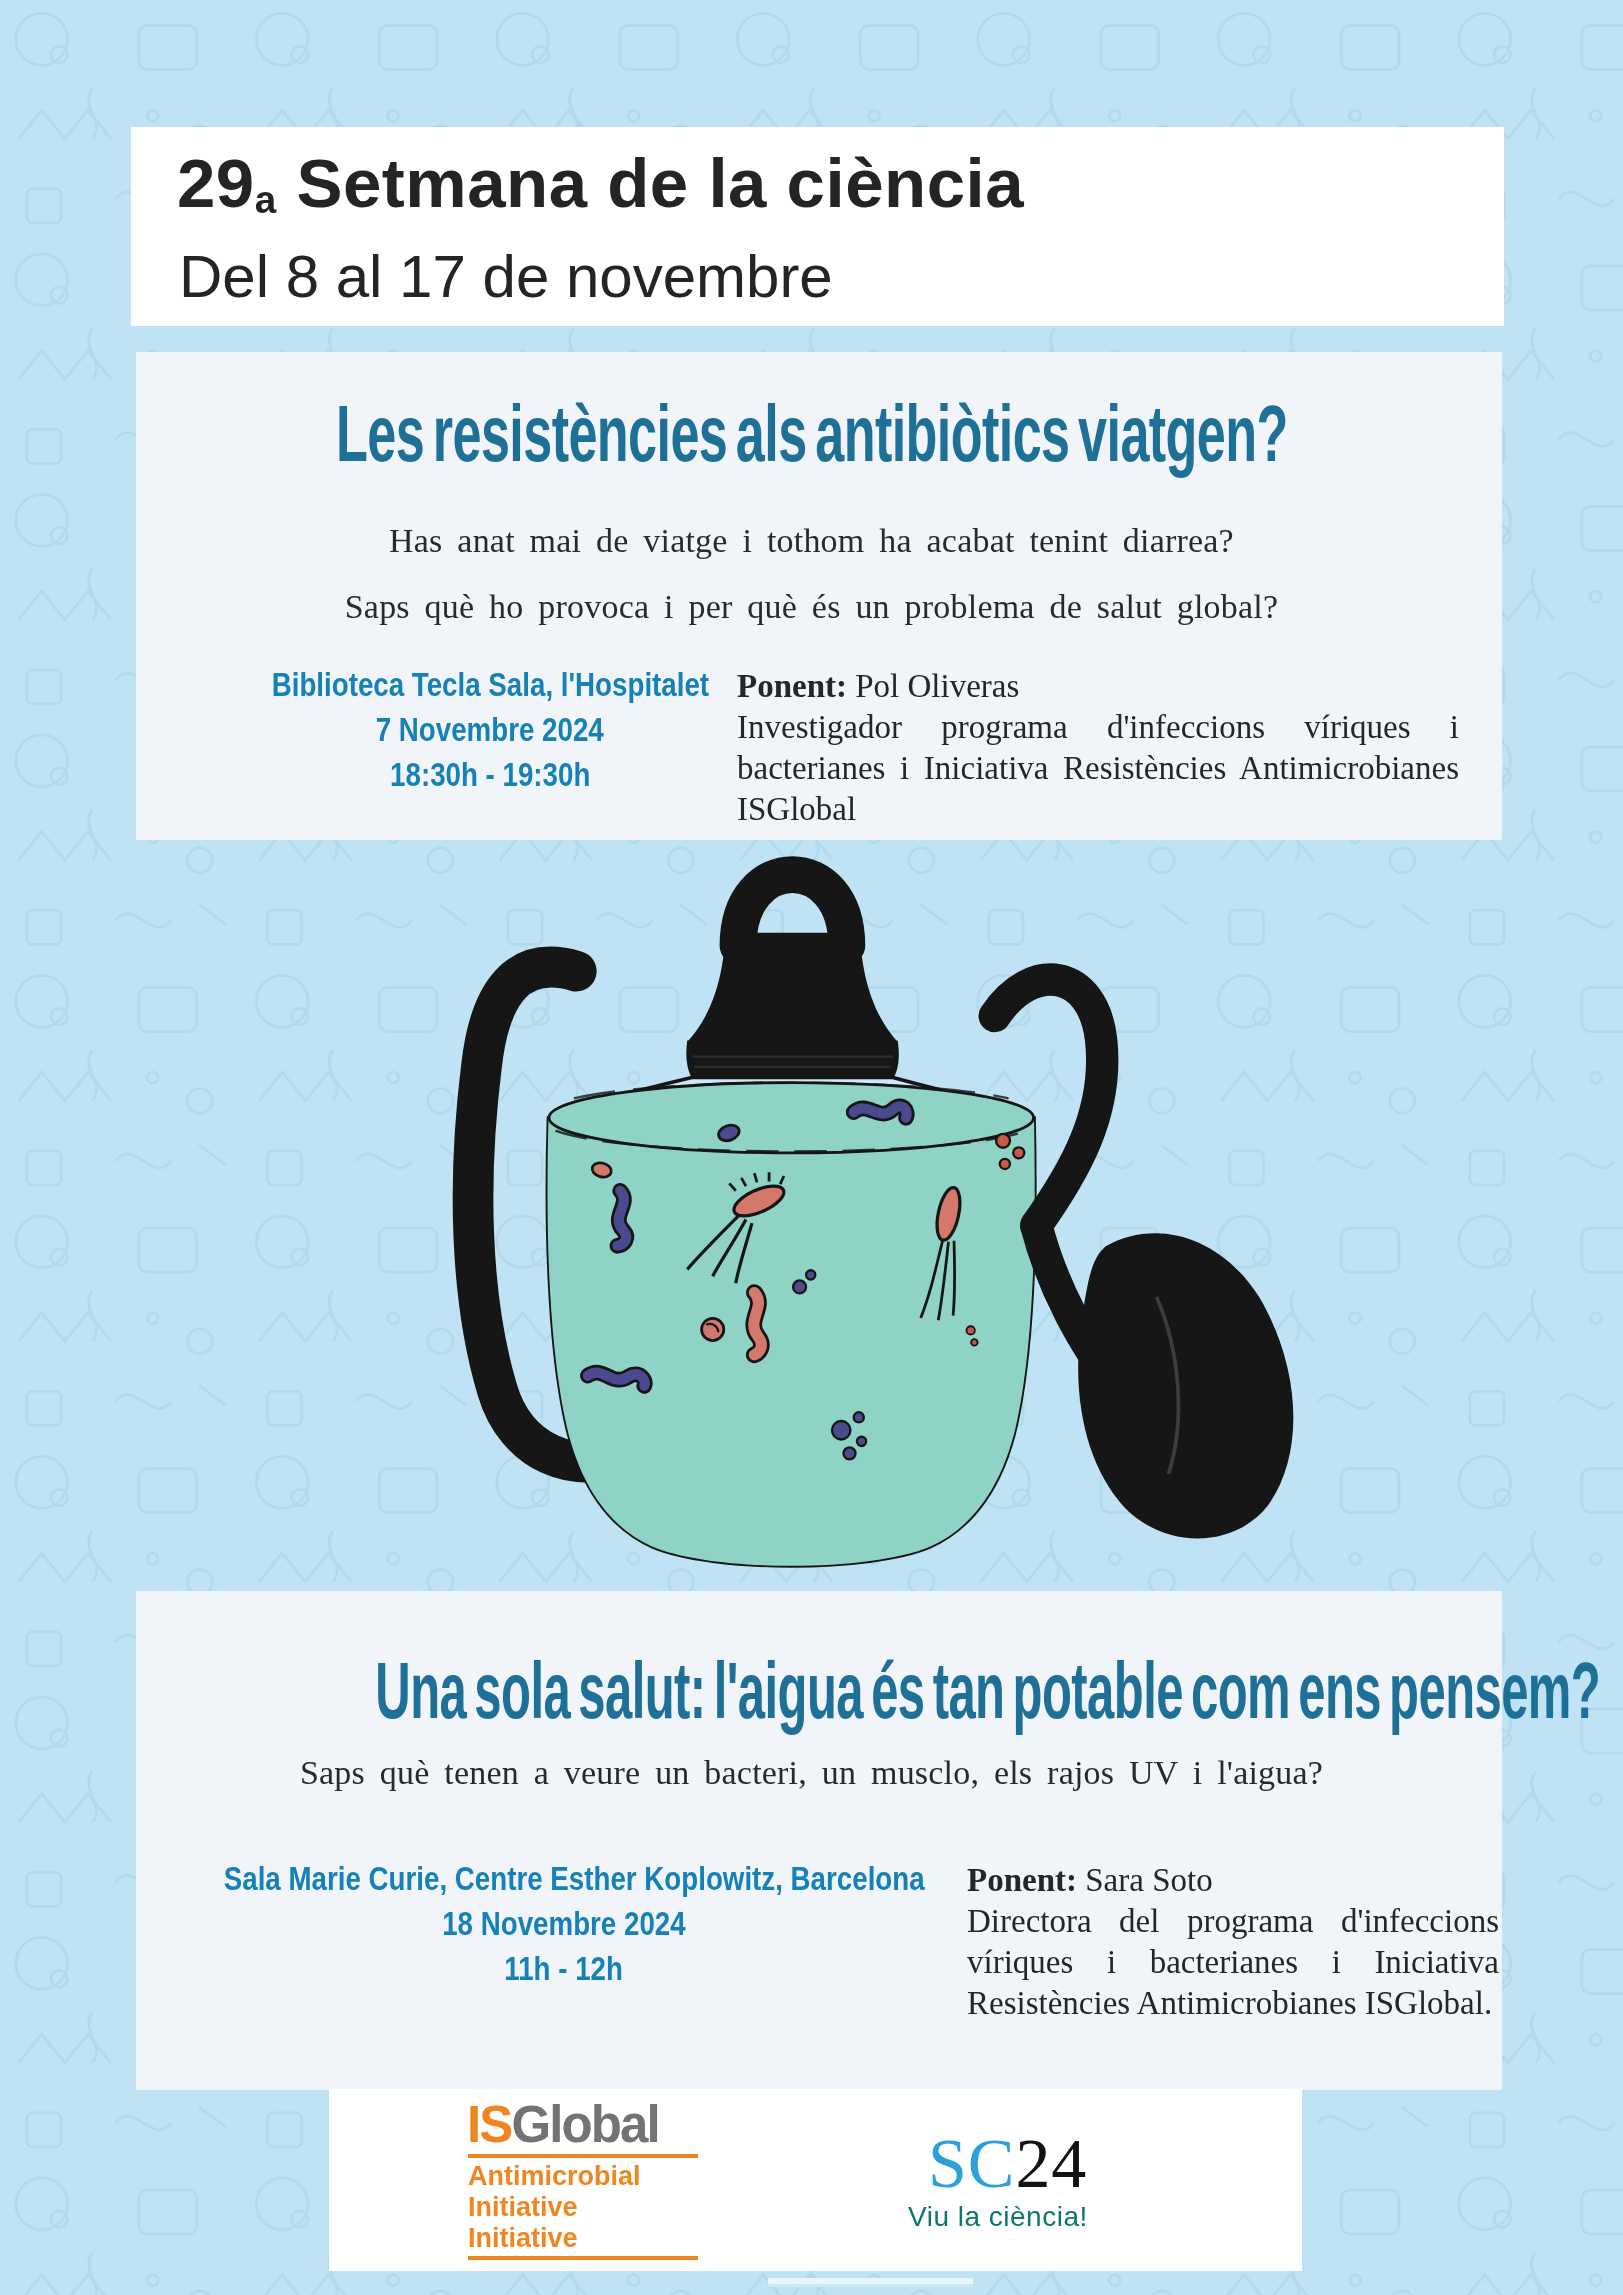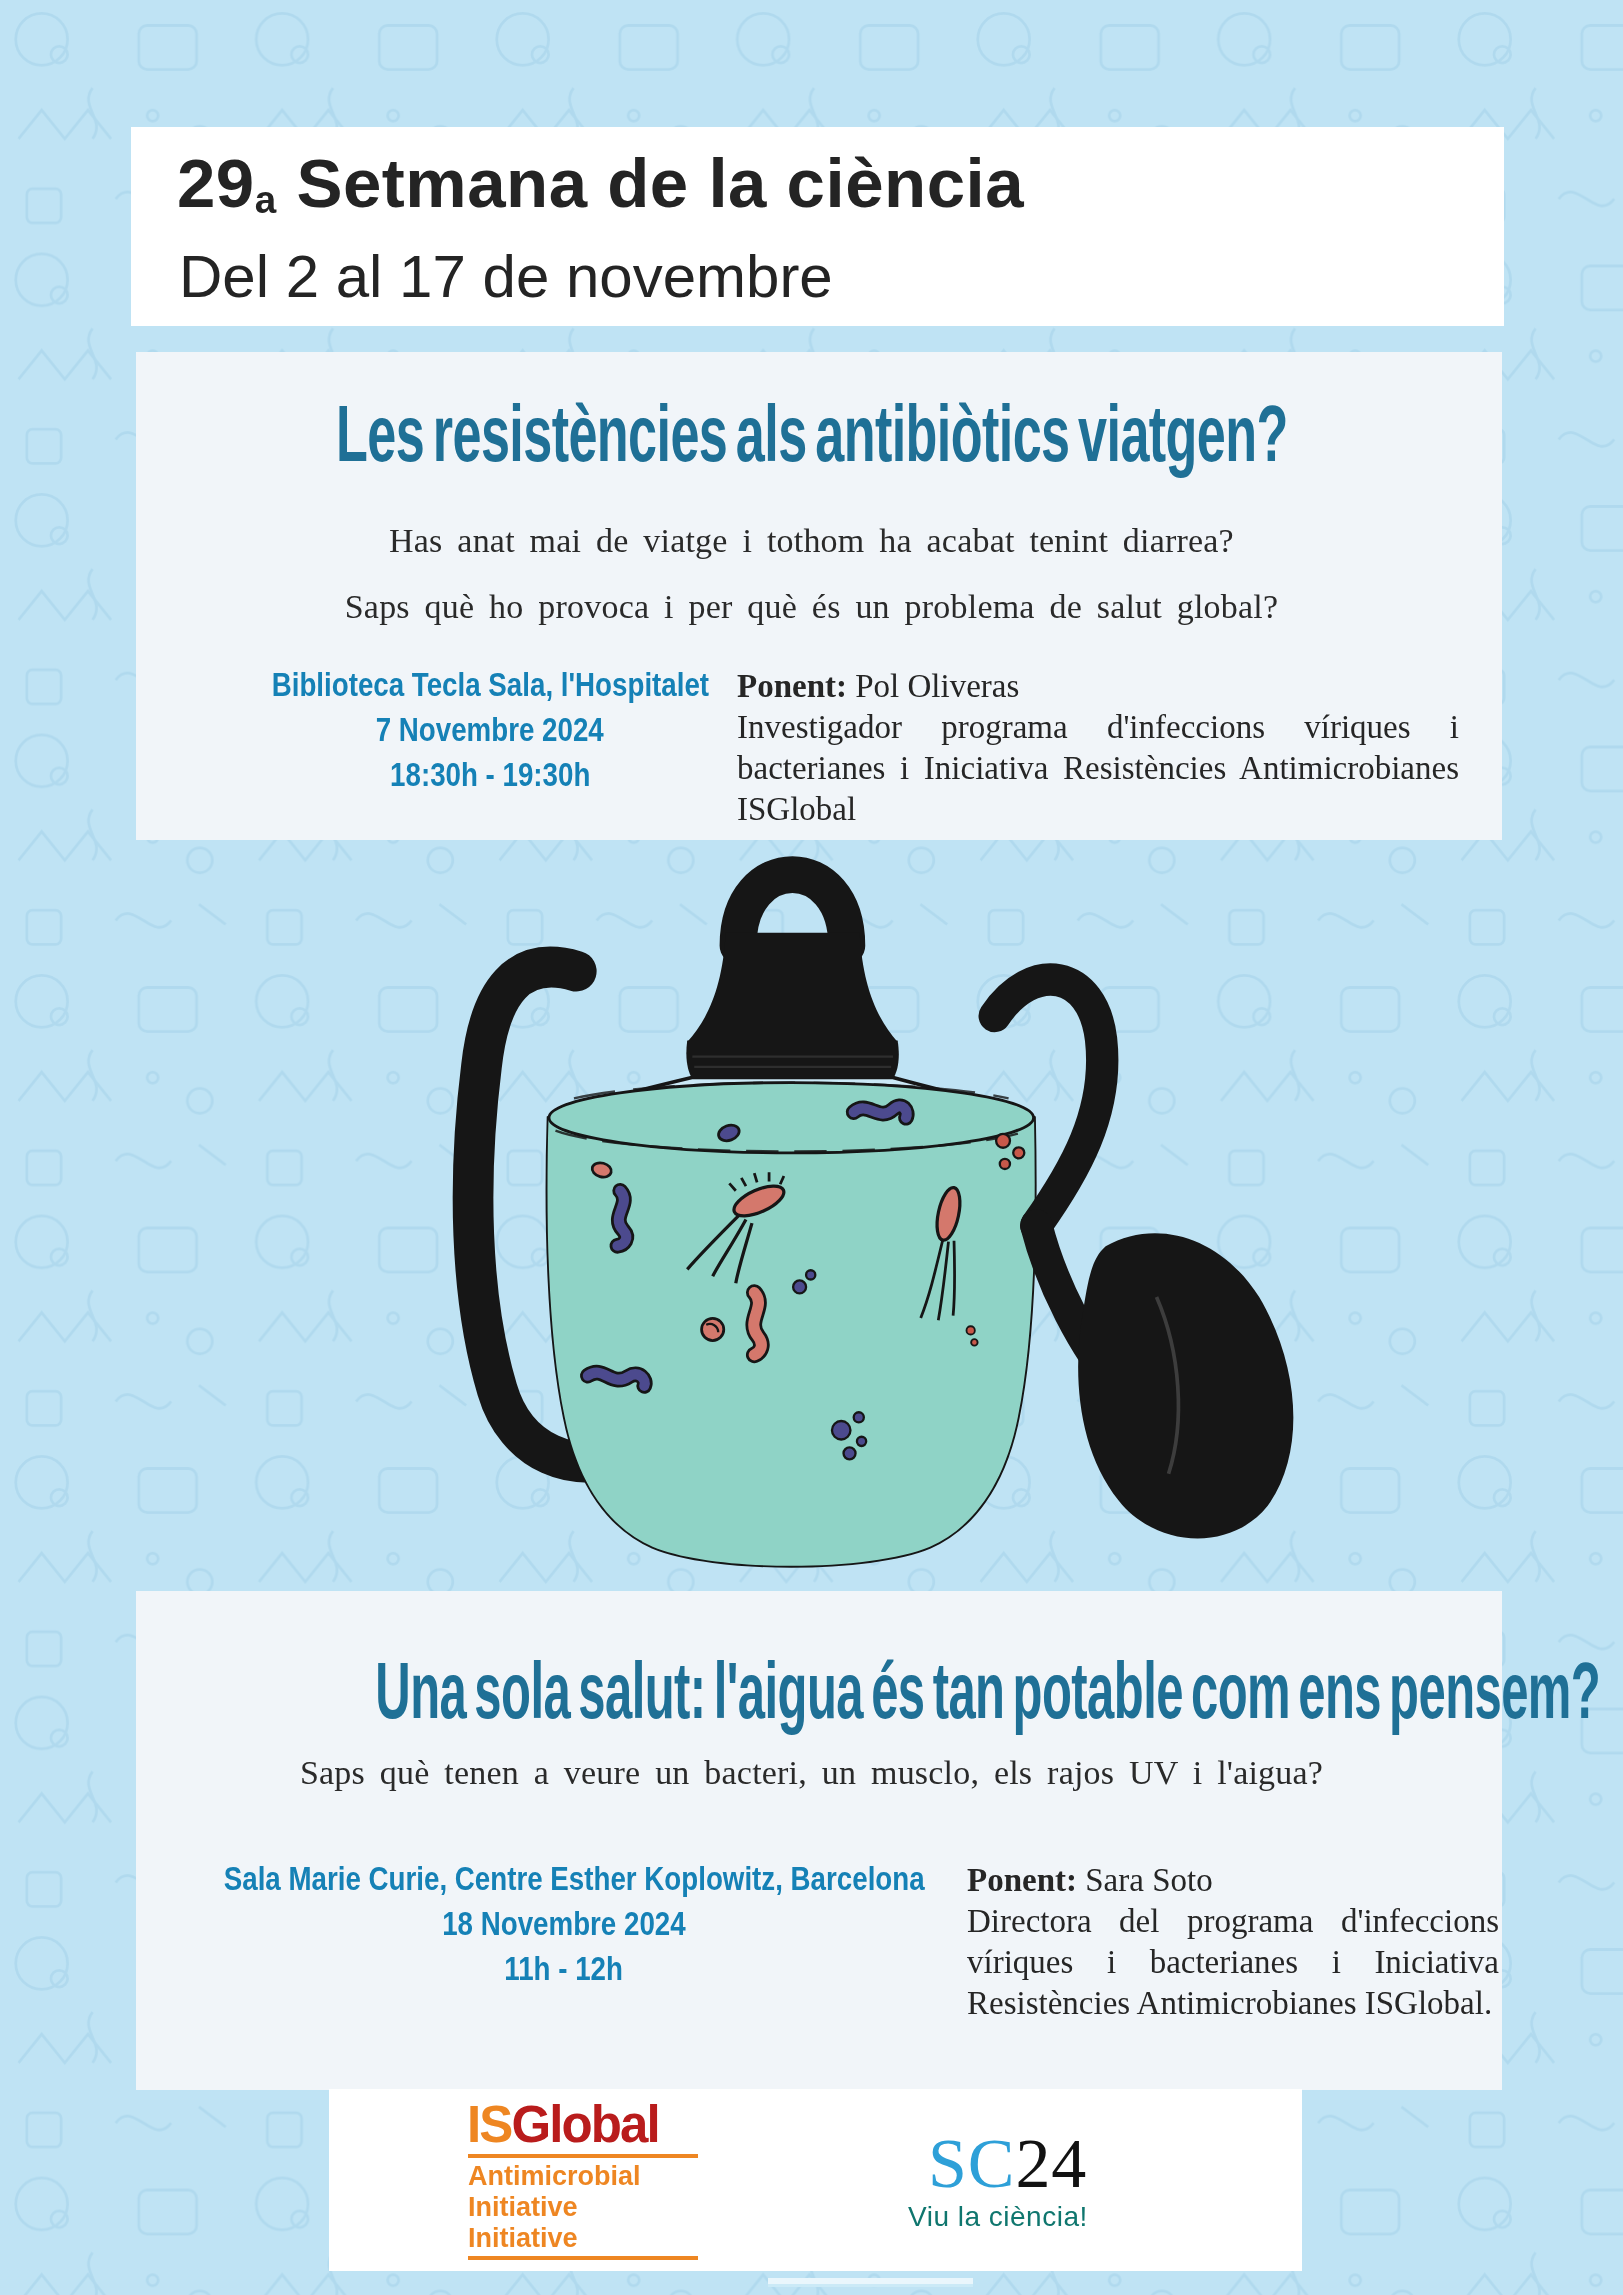--- a/index.html
+++ b/index.html
@@ -60,21 +60,21 @@
   .illu{position:absolute;left:435px;top:807px;width:879px;height:786px;z-index:1;}
   .footer-box{
     left:329px;top:2089px;width:973px;height:182px;
     background:#ffffff;
   }
   .isg-title{
     position:absolute;left:467px;top:2095px;z-index:2;
     font-size:51px;font-weight:700;letter-spacing:-1.9px;white-space:nowrap;
   }
   .isg-title .is{color:#EE8622;}
-  .isg-title .global{color:#b91c1c;}
+  .isg-title .global{color:#737373;}
   .isg-rule{position:absolute;left:468px;width:230px;height:4.2px;background:#EE8622;z-index:2;}
   .rule-top{top:2154px;}
   .rule-bottom{top:2256px;}
   .isg-lines{
     position:absolute;left:468px;top:2161px;z-index:2;
     font-size:27px;font-weight:700;color:#EE8622;line-height:31px;letter-spacing:0px;
   }
   .sc24{
     position:absolute;left:928px;top:2124px;z-index:2;
     font-family:"Liberation Serif", serif;
@@ -112,21 +112,21 @@
         </g>
       </pattern>
     </defs>
     <rect x="0" y="0" width="3509" height="4962" fill="url(#doodles)"></rect>
   </svg>
 
   <div class="box header-box">
     <div class="header-title">
       <span>29</span><span class="subscript">a</span><span> Setmana de la ciència</span>
     </div>
-    <div class="header-subtitle">Del 2 al 17 de novembre</div>
+    <div class="header-subtitle">Del 8 al 17 de novembre</div>
   </div>
 
   <div class="box section-box sec1"></div>
 
   <div class="centerline event-title" style="top:388px;">
     <span class="squeeze sq66">Les resistències als antibiòtics viatgen?</span>
   </div>
   <div class="centerline question" style="top:588px;">Saps què ho provoca i per què és un problema de salut global?</div>
   <div class="centerline question" style="top:522px;">Has anat mai de viatge i tothom ha acabat tenint diarrea?</div>
 

